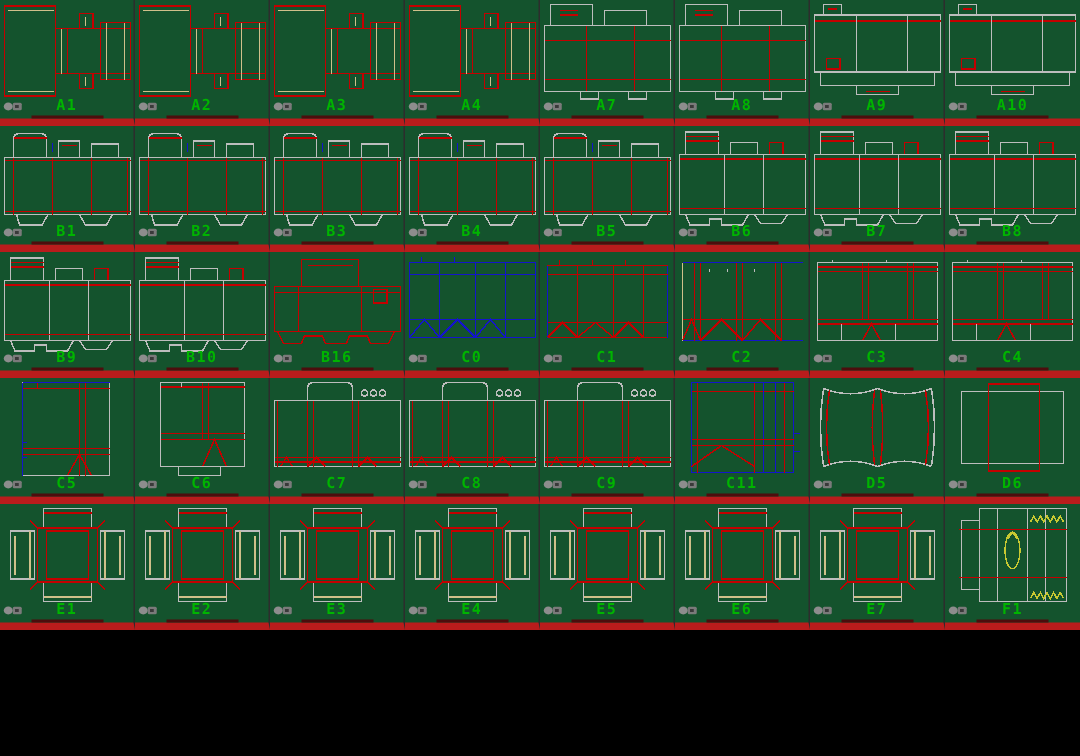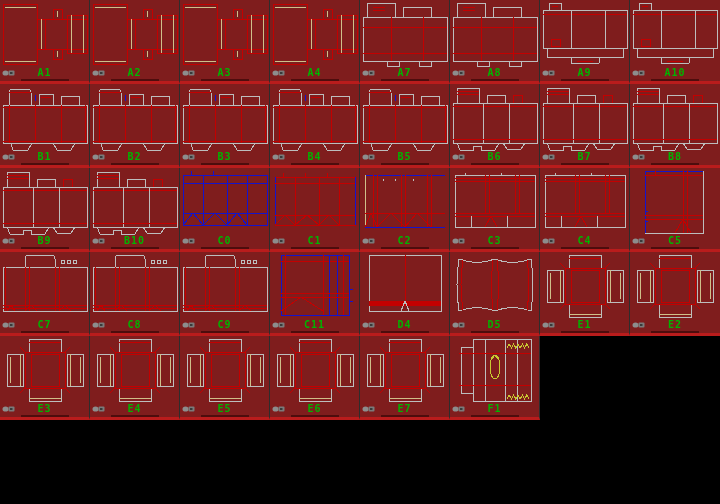--- a/index.html
+++ b/index.html
@@ -1,18 +1,18 @@
 <!DOCTYPE html>
 <html><head>
 <meta charset="utf-8">
 <style>
   html,body{margin:0;padding:0;background:#000;}
   body{width:720px;height:504px;overflow:hidden;font-family:"DejaVu Sans Mono",monospace;}
   .grid{display:grid;grid-template-columns:repeat(8,90px);grid-template-rows:repeat(6,84px);width:720px;height:504px;background:#000;}
-  .cell{position:relative;box-sizing:border-box;border-right:1px solid #2d2d2d;border-bottom:3px solid #b91c1c;cursor:pointer;background:#7f1d1d;}
+  .cell{position:relative;box-sizing:border-box;border-right:1px solid #2d2d2d;border-bottom:5px solid #b91c1c;cursor:pointer;background:#14532d;}
   .cell:nth-child(8n){border-right:none;}
   .thumb{position:absolute;top:1px;left:1px;}
   .blockicon{position:absolute;left:2px;bottom:4px;}
   .label{position:absolute;left:0;right:0;bottom:3px;text-align:center;color:#00b400;font-size:10px;line-height:10px;font-weight:bold;letter-spacing:1px;font-family:"DejaVu Sans Mono",monospace;}
   .underline{position:absolute;bottom:0;left:21px;width:48px;height:2px;background:#4d0d0d;}
 </style>
 </head>
 <body>
 
 <div class="grid" id="grid">
@@ -442,20 +442,39 @@
         <line x1="2" y1="54" x2="86" y2="54" stroke="#c40000"></line>
         <path d="M6,58 L9,65 L22,65 L22,61 L30,61 L30,65 L44,65 L48,58" fill="none" stroke="#bdbdbd"></path>
         <path d="M52,58 L56,64 L70,64 L74,58" fill="none" stroke="#bdbdbd"></path>
       </svg>
       <svg class="blockicon" width="13" height="8" viewBox="0 0 13 8">
         <ellipse cx="3.5" cy="4" rx="3" ry="2.6" fill="#8d8d8d"></ellipse>
         <rect x="6.5" y="1.5" width="6" height="5" rx="1" fill="#7a7a7a"></rect>
         <rect x="8" y="3" width="2.5" height="2" fill="#3a3a3a"></rect>
       </svg>
       <span class="label">B10</span>
+      <div class="underline"></div>
+    </div>
+    <div class="cell">
+      <svg class="thumb" width="88" height="66" viewBox="0 0 88 66" shape-rendering="crispEdges" stroke-width="1">
+        <rect x="20" y="4" width="38" height="18" fill="none" stroke="#c40000"></rect>
+        <line x1="24" y1="8" x2="54" y2="8" stroke="#c40000"></line>
+        <rect x="2" y="22" width="84" height="30" fill="none" stroke="#c40000"></rect>
+        <line x1="2" y1="26" x2="86" y2="26" stroke="#c40000"></line>
+        <rect x="68" y="24" width="9" height="9" fill="none" stroke="#c40000"></rect>
+        <line x1="18" y1="22" x2="18" y2="52" stroke="#c40000"></line>
+        <line x1="60" y1="22" x2="60" y2="52" stroke="#c40000"></line>
+        <path d="M4,52 L8,60 L20,60 L22,55 L34,55 L36,60 L50,60 L52,55 L64,55 L66,60 L78,60 L82,52" fill="none" stroke="#c40000"></path>
+      </svg>
+      <svg class="blockicon" width="13" height="8" viewBox="0 0 13 8">
+        <ellipse cx="3.5" cy="4" rx="3" ry="2.6" fill="#8d8d8d"></ellipse>
+        <rect x="6.5" y="1.5" width="6" height="5" rx="1" fill="#7a7a7a"></rect>
+        <rect x="8" y="3" width="2.5" height="2" fill="#3a3a3a"></rect>
+      </svg>
+      <span class="label">B16</span>
       <div class="underline"></div>
     </div>
     <div class="cell">
       <svg class="thumb" width="88" height="66" viewBox="0 0 88 66" shape-rendering="crispEdges" stroke-width="1">
         <rect x="2" y="6" width="84" height="50" fill="none" stroke="#1414cc"></rect>
         <line x1="2" y1="14" x2="86" y2="14" stroke="#1414cc"></line>
         <line x1="22" y1="6" x2="22" y2="56" stroke="#1414cc"></line>
         <line x1="46" y1="6" x2="46" y2="56" stroke="#1414cc"></line>
         <line x1="66" y1="6" x2="66" y2="56" stroke="#1414cc"></line>
         <line x1="2" y1="44" x2="86" y2="44" stroke="#1414cc"></line>
@@ -595,20 +614,40 @@
       <svg class="blockicon" width="13" height="8" viewBox="0 0 13 8">
         <ellipse cx="3.5" cy="4" rx="3" ry="2.6" fill="#8d8d8d"></ellipse>
         <rect x="6.5" y="1.5" width="6" height="5" rx="1" fill="#7a7a7a"></rect>
         <rect x="8" y="3" width="2.5" height="2" fill="#3a3a3a"></rect>
       </svg>
       <span class="label">C5</span>
       <div class="underline"></div>
     </div>
     <div class="cell">
       <svg class="thumb" width="88" height="66" viewBox="0 0 88 66" shape-rendering="crispEdges" stroke-width="1">
+        <rect x="16" y="2" width="56" height="56" fill="none" stroke="#bdbdbd"></rect>
+        <line x1="16" y1="5" x2="72" y2="5" stroke="#c40000"></line>
+        <line x1="44" y1="2" x2="44" y2="40" stroke="#c40000"></line>
+        <line x1="48" y1="2" x2="48" y2="40" stroke="#c40000"></line>
+        <line x1="16" y1="36" x2="72" y2="36" stroke="#c40000"></line>
+        <line x1="16" y1="40" x2="72" y2="40" stroke="#c40000"></line>
+        <path d="M44,58 L52,40 L60,58" fill="none" stroke="#c40000"></path>
+        <path d="M28,58 L28,64 L56,64 L56,58" fill="none" stroke="#bdbdbd"></path>
+        <line x1="30" y1="2" x2="30" y2="5" stroke="#bdbdbd"></line>
+      </svg>
+      <svg class="blockicon" width="13" height="8" viewBox="0 0 13 8">
+        <ellipse cx="3.5" cy="4" rx="3" ry="2.6" fill="#8d8d8d"></ellipse>
+        <rect x="6.5" y="1.5" width="6" height="5" rx="1" fill="#7a7a7a"></rect>
+        <rect x="8" y="3" width="2.5" height="2" fill="#3a3a3a"></rect>
+      </svg>
+      <span class="label">C6</span>
+      <div class="underline"></div>
+    </div>
+    <div class="cell">
+      <svg class="thumb" width="88" height="66" viewBox="0 0 88 66" shape-rendering="crispEdges" stroke-width="1">
         <path d="M24,14 L24,6 Q24,2 28,2 L50,2 Q54,2 54,6 L54,14" fill="none" stroke="#bdbdbd"></path>
         <ellipse cx="62" cy="9" rx="2" ry="2" fill="none" stroke="#bdbdbd"></ellipse>
         <ellipse cx="68" cy="9" rx="2" ry="2" fill="none" stroke="#bdbdbd"></ellipse>
         <ellipse cx="74" cy="9" rx="2" ry="2" fill="none" stroke="#bdbdbd"></ellipse>
         <rect x="2" y="14" width="84" height="44" fill="none" stroke="#bdbdbd"></rect>
         <line x1="4" y1="14" x2="4" y2="58" stroke="#c40000"></line>
         <line x1="24" y1="14" x2="24" y2="58" stroke="#c40000"></line>
         <line x1="28" y1="14" x2="28" y2="58" stroke="#c40000"></line>
         <line x1="54" y1="14" x2="54" y2="58" stroke="#c40000"></line>
         <line x1="58" y1="14" x2="58" y2="58" stroke="#c40000"></line>
@@ -696,50 +735,48 @@
       <svg class="blockicon" width="13" height="8" viewBox="0 0 13 8">
         <ellipse cx="3.5" cy="4" rx="3" ry="2.6" fill="#8d8d8d"></ellipse>
         <rect x="6.5" y="1.5" width="6" height="5" rx="1" fill="#7a7a7a"></rect>
         <rect x="8" y="3" width="2.5" height="2" fill="#3a3a3a"></rect>
       </svg>
       <span class="label">C11</span>
       <div class="underline"></div>
     </div>
     <div class="cell">
       <svg class="thumb" width="88" height="66" viewBox="0 0 88 66" shape-rendering="crispEdges" stroke-width="1">
-        <rect x="8" y="2" width="72" height="56" fill="none" stroke="#bdbdbd"></rect>
-        <line x1="44" y1="2" x2="44" y2="48" stroke="#c40000"></line>
-        <rect x="8" y="48" width="72" height="5" fill="#c40000" stroke="none"></rect>
-        <path d="M40,58 L44,48 L48,58" fill="none" stroke="#bdbdbd"></path>
-      </svg>
-      <svg class="blockicon" width="13" height="8" viewBox="0 0 13 8">
-        <ellipse cx="3.5" cy="4" rx="3" ry="2.6" fill="#8d8d8d"></ellipse>
-        <rect x="6.5" y="1.5" width="6" height="5" rx="1" fill="#7a7a7a"></rect>
-        <rect x="8" y="3" width="2.5" height="2" fill="#3a3a3a"></rect>
-      </svg>
-      <span class="label">D4</span>
-      <div class="underline"></div>
-    </div>
-    <div class="cell">
-      <svg class="thumb" width="88" height="66" viewBox="0 0 88 66" shape-rendering="crispEdges" stroke-width="1">
         <path d="M8,6 Q4,32 8,58" fill="none" stroke="#bdbdbd"></path>
         <path d="M80,6 Q84,32 80,58" fill="none" stroke="#bdbdbd"></path>
         <path d="M8,6 Q26,13 44,6 Q62,13 80,6" fill="none" stroke="#bdbdbd"></path>
         <path d="M8,58 Q26,51 44,58 Q62,51 80,58" fill="none" stroke="#bdbdbd"></path>
         <path d="M12,7 Q8,32 12,57" fill="none" stroke="#c40000"></path>
         <path d="M42,7 Q39,32 42,57" fill="none" stroke="#c40000"></path>
         <path d="M46,7 Q49,32 46,57" fill="none" stroke="#c40000"></path>
         <path d="M76,7 Q80,32 76,57" fill="none" stroke="#c40000"></path>
       </svg>
       <svg class="blockicon" width="13" height="8" viewBox="0 0 13 8">
         <ellipse cx="3.5" cy="4" rx="3" ry="2.6" fill="#8d8d8d"></ellipse>
         <rect x="6.5" y="1.5" width="6" height="5" rx="1" fill="#7a7a7a"></rect>
         <rect x="8" y="3" width="2.5" height="2" fill="#3a3a3a"></rect>
       </svg>
       <span class="label">D5</span>
+      <div class="underline"></div>
+    </div>
+    <div class="cell">
+      <svg class="thumb" width="88" height="66" viewBox="0 0 88 66" shape-rendering="crispEdges" stroke-width="1">
+        <rect x="10" y="8" width="68" height="48" fill="none" stroke="#bdbdbd"></rect>
+        <rect x="28" y="3" width="34" height="58" fill="none" stroke="#c40000"></rect>
+      </svg>
+      <svg class="blockicon" width="13" height="8" viewBox="0 0 13 8">
+        <ellipse cx="3.5" cy="4" rx="3" ry="2.6" fill="#8d8d8d"></ellipse>
+        <rect x="6.5" y="1.5" width="6" height="5" rx="1" fill="#7a7a7a"></rect>
+        <rect x="8" y="3" width="2.5" height="2" fill="#3a3a3a"></rect>
+      </svg>
+      <span class="label">D6</span>
       <div class="underline"></div>
     </div>
     <div class="cell">
       <svg class="thumb" width="88" height="66" viewBox="0 0 88 66" shape-rendering="crispEdges" stroke-width="1">
         <rect x="28" y="2" width="32" height="13" fill="none" stroke="#bdbdbd"></rect>
         <rect x="28" y="51" width="32" height="13" fill="none" stroke="#bdbdbd"></rect>
         <rect x="6" y="17" width="16" height="32" fill="none" stroke="#bdbdbd"></rect>
         <rect x="66" y="17" width="16" height="32" fill="none" stroke="#bdbdbd"></rect>
         <rect x="24" y="15" width="40" height="36" fill="none" stroke="#c40000"></rect>
         <rect x="30" y="17" width="28" height="32" fill="none" stroke="#c40000"></rect>

